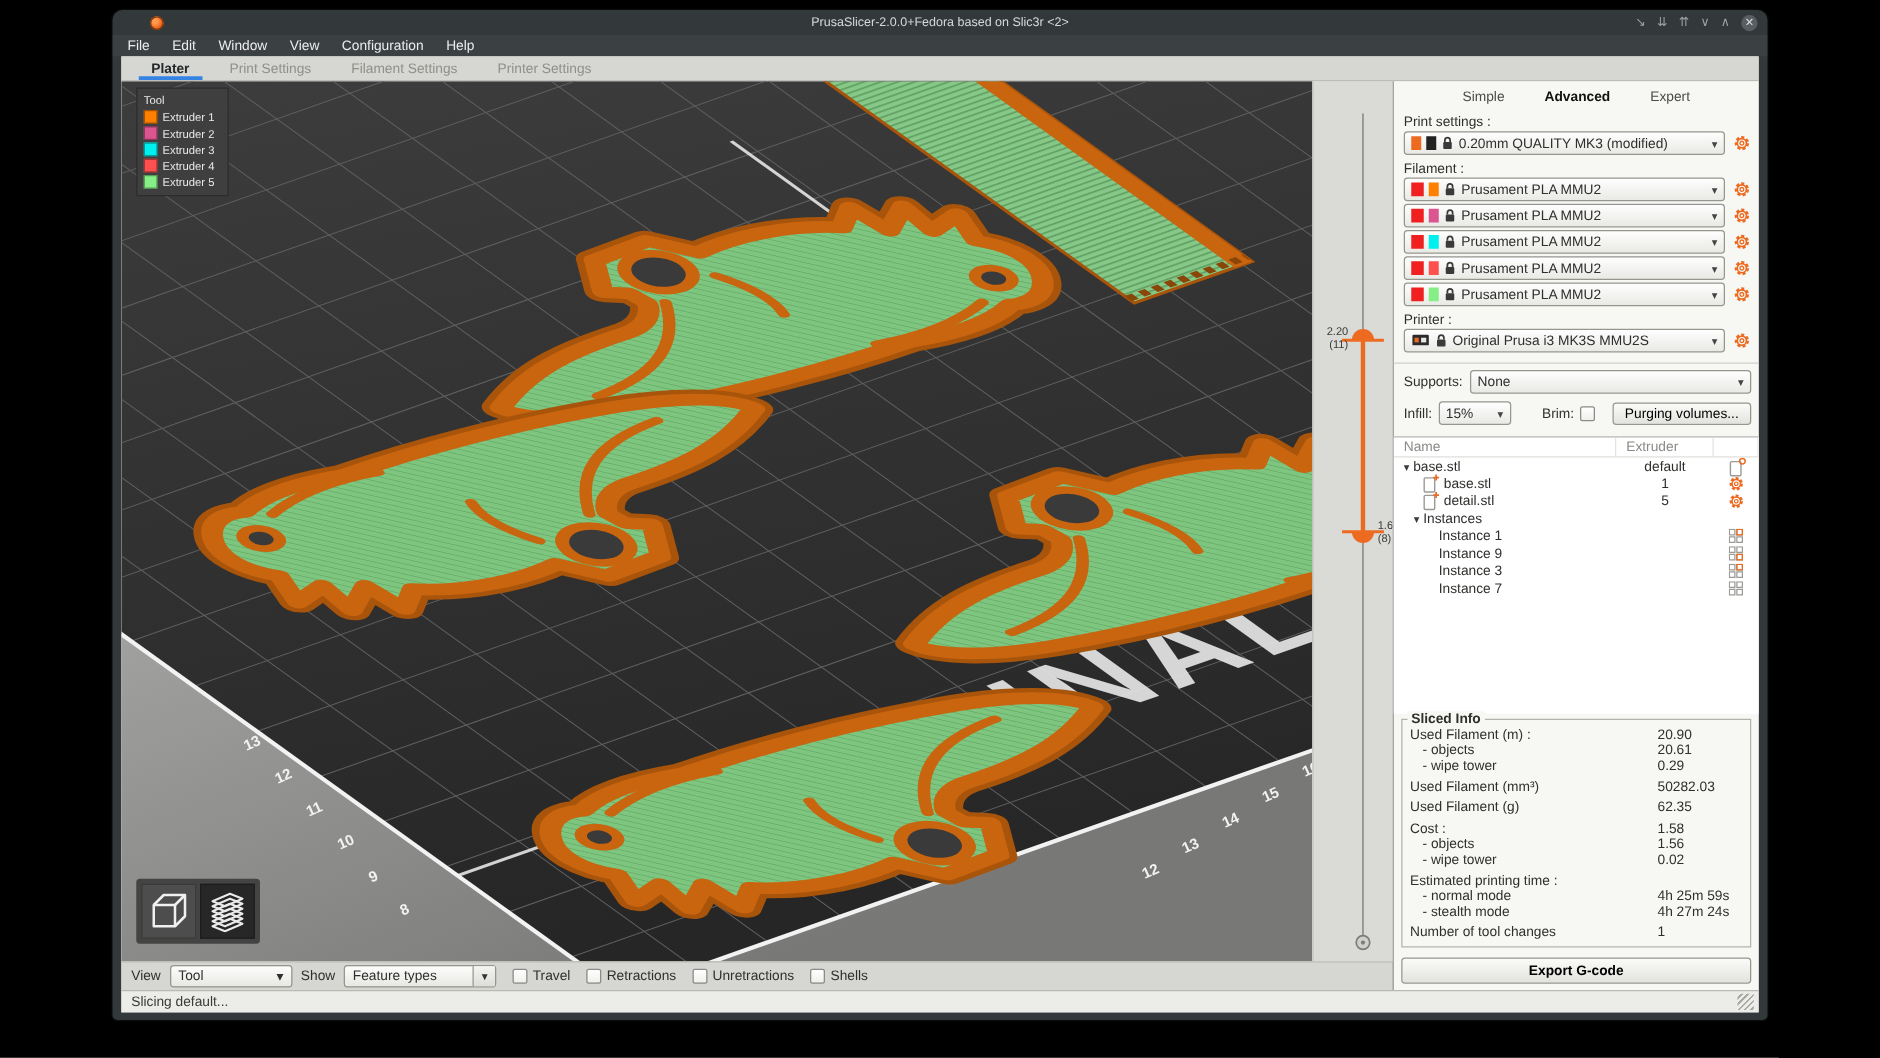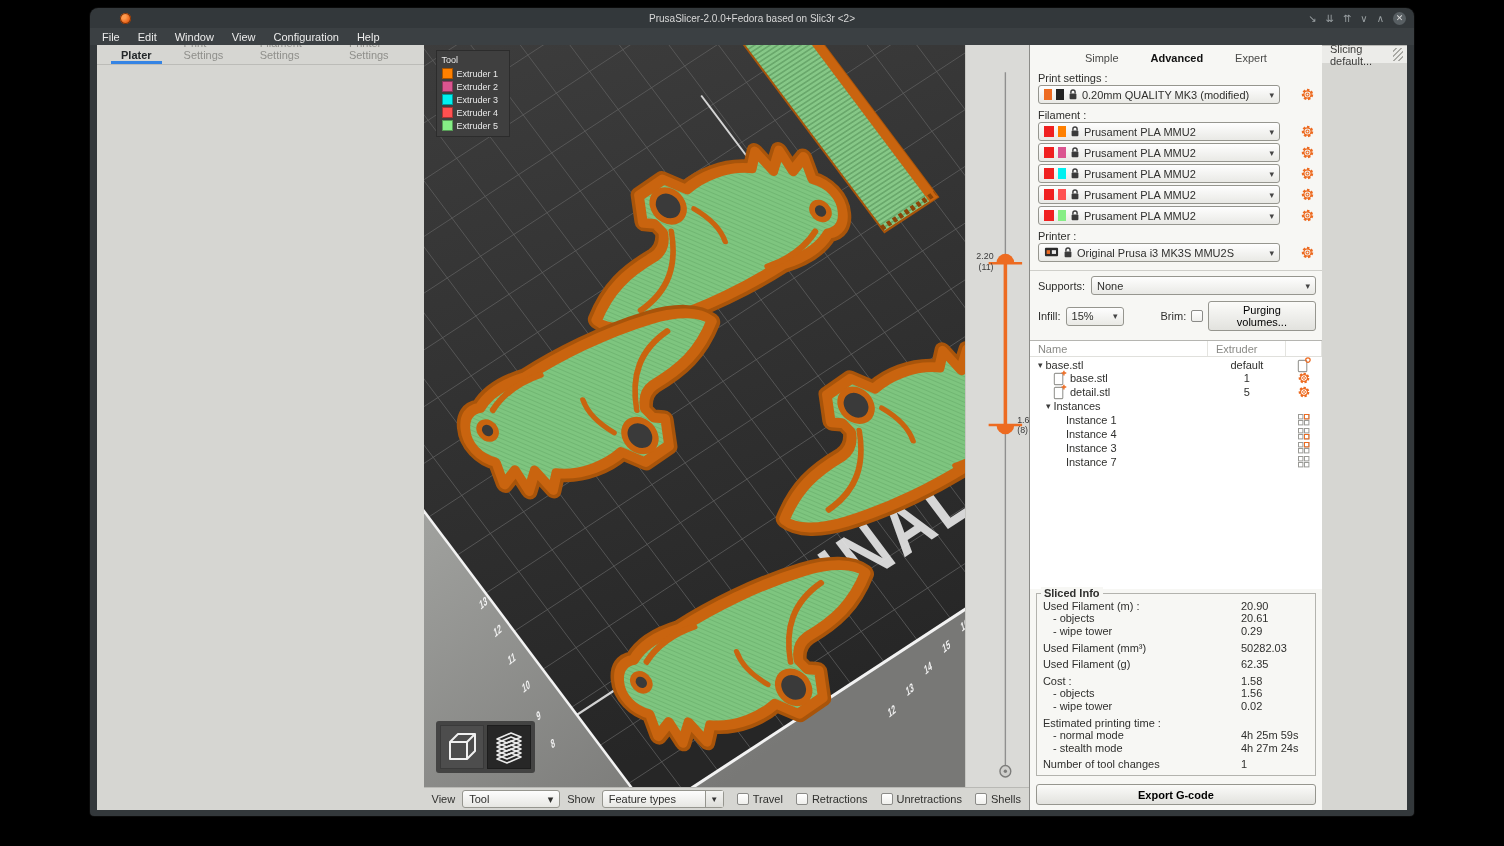--- a/index.html
+++ b/index.html
@@ -18,21 +18,21 @@
   .tb-logo { width:11px; height:11px; border-radius:50%; background:radial-gradient(circle at 35% 35%, #ff9a4d 20%, #ED6B21 55%, #b54a0e); margin-left:22px; box-shadow:inset 0 0 0 1px #7e3409; }
   .tb-title { position:absolute; left:0; right:0; text-align:center; pointer-events:none; }
   .tb-btns { margin-left:auto; display:flex; gap:9px; align-items:center; color:#9aa0a3; font-size:10px; }
   .tb-btns span { cursor:default; }
   .tb-close { width:13px; height:13px; border-radius:50%; background:#585f63; color:#d8d8d8;
     display:flex; align-items:center; justify-content:center; font-size:9px; line-height:1; }
   
   .menubar { height:17px; display:flex; align-items:center; gap:18px; padding:0 12px;
     color:#ececec; font-size:11px; background:#3b4043; }
   
-  .body-wrap { flex:1; margin:0 7px 6px 7px; display:flex; flex-direction:row;
+  .body-wrap { flex:1; margin:0 7px 6px 7px; display:flex; flex-direction:column;
     background:#d6d6d2; overflow:hidden; }
   .tabbar { height:20px; display:flex; align-items:flex-end; gap:4px; padding:0 10px;
     background:#d6d6d2; font-size:11px; border-bottom:1px solid #bcbcb8; }
   .tab { padding:3px 14px 3px; color:#8f8f8b; position:relative; }
   .tab.active { color:#24282a; font-weight:bold; }
   .tab.active::after { content:""; position:absolute; left:4px; right:4px; bottom:0; height:3px; background:#3584E4; }
   .main { flex:1; display:flex; min-height:0; }
   .left-col { flex:1; display:flex; flex-direction:column; min-width:0; }
   .scene-row { flex:1; display:flex; min-height:0; }
   .viewport { flex:1; position:relative; overflow:hidden; }
@@ -53,21 +53,21 @@
   .slider-strip { width:64px; background:#DADAD7; border-left:1px solid #c6c6c2; position:relative; }
   .slider-strip svg { position:absolute; inset:0; width:100%; height:100%; }
   .slider-strip text { font-size:9px; fill:#3a3a3a; font-family:"Liberation Sans",sans-serif; }
   
   .right-panel { width:293px; background:#F7F7F4; border-left:1px solid #8c8c89;
     display:flex; flex-direction:column; font-size:11px; color:#2f2f2d; min-height:0; }
   .mode-tabs { display:flex; justify-content:center; gap:32px; padding:7px 16px 5px; }
   .mode { color:#4a4a48; }
   .mode.active { font-weight:bold; color:#111; }
   .setting-label { margin:3px 8px 1px; }
-  .combo-row { display:flex; align-items:center; margin:0 6px 2px 8px; gap:20px;justify-content:center; }
+  .combo-row { display:flex; align-items:center; margin:0 6px 2px 8px; gap:5px;justify-content:center; }
   .combo { flex:1; height:19px; border:1px solid #96968f; border-radius:3px;
     background:linear-gradient(#fefefe,#e9e9e5); display:flex; align-items:center;
     padding:0 5px; gap:4px; min-width:0; }
   .combo .clabel { flex:1; overflow:hidden; white-space:nowrap; text-overflow:ellipsis; }
   .combo .arrow { color:#444; font-size:9px; }
   .chip { width:8px; height:11px; flex:0 0 auto; }
   .chip.sq { width:10px; }
   .gearbtn { width:16px; height:16px; flex:0 0 auto; display:flex; align-items:center; justify-content:center; }
   .divider { border-top:1px solid #cfcfca; margin-top:6px; }
   .supports-row { display:flex; align-items:center; gap:6px; padding:5px 6px 2px 8px; }
@@ -547,21 +547,21 @@
             <span class="arrow">▾</span>
           </div>
         </div>
 
         <div class="infill-row">
           <span>Infill:</span>
           <div class="combo spin">
             <span class="clabel">15%</span>
             <span class="arrow">▾</span>
           </div>
-          <span style="margin-left:32px">Brim:</span>
+          <span style="margin-left:20px">Brim:</span>
           <span class="cbbox"></span>
           <button class="btn purge">Purging volumes...</button>
         </div>
 
         <div class="obj-table">
           <div class="trow thead">
             <div>Name</div>
             <div>Extruder</div>
             <div></div>
           </div>
@@ -620,21 +620,21 @@
             <div></div>
             <div class="ticon">
                 <svg width="12" height="12" viewBox="0 0 12 12">
                   <use href="#icon-grid4"></use>
                   <rect x="6.5" y="0.5" width="4.4" height="4.4" fill="none" stroke="#ED6B21"></rect>
                 </svg>
               </div>
           </div>
           <div class="trow">
             <div class="tname ind3">
-                <span>Instance 4</span>
+                <span>Instance 9</span>
               </div>
             <div></div>
             <div class="ticon">
                 <svg width="12" height="12" viewBox="0 0 12 12">
                   <use href="#icon-grid4"></use>
                   <rect x="6.5" y="6.5" width="4.4" height="4.4" fill="none" stroke="#ED6B21"></rect>
                 </svg>
               </div>
           </div>
           <div class="trow">

